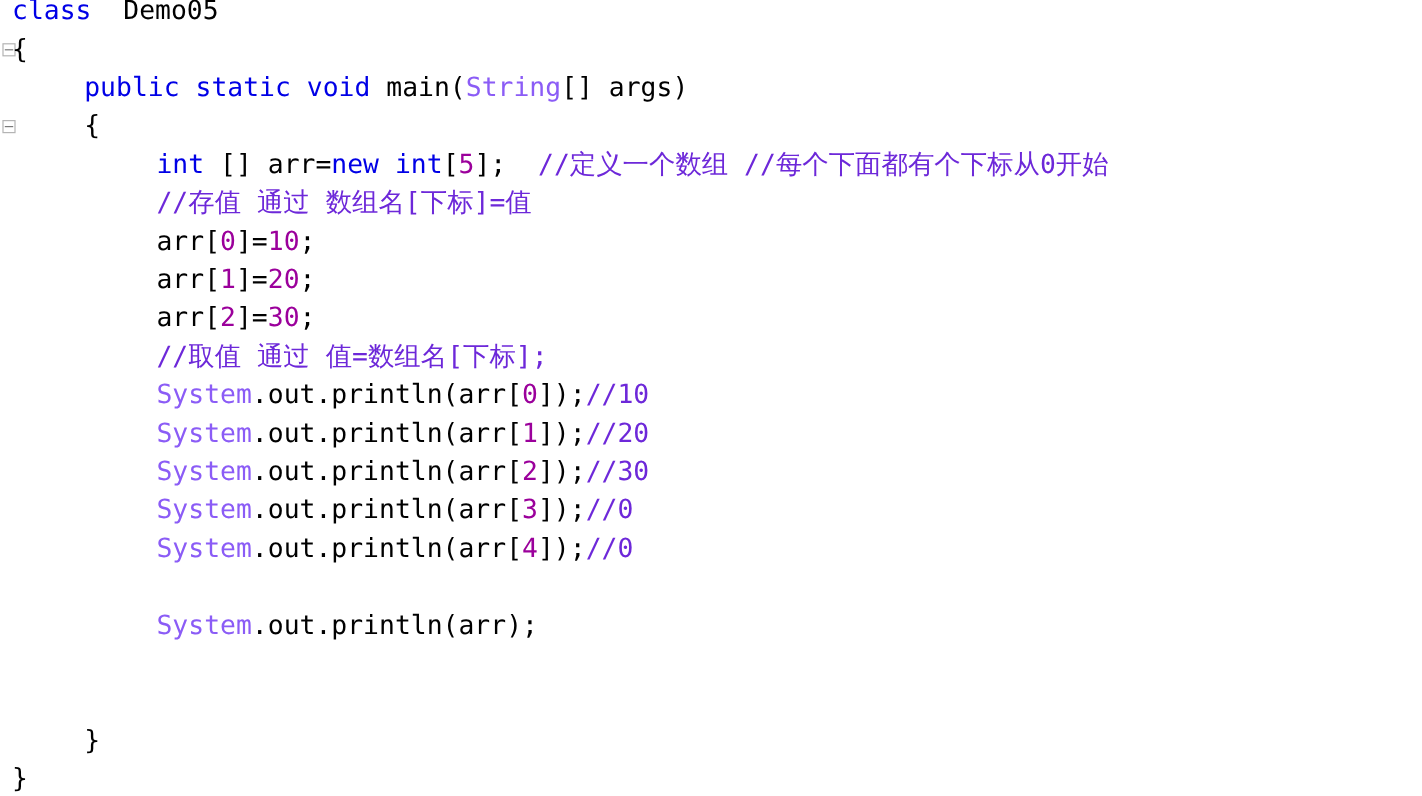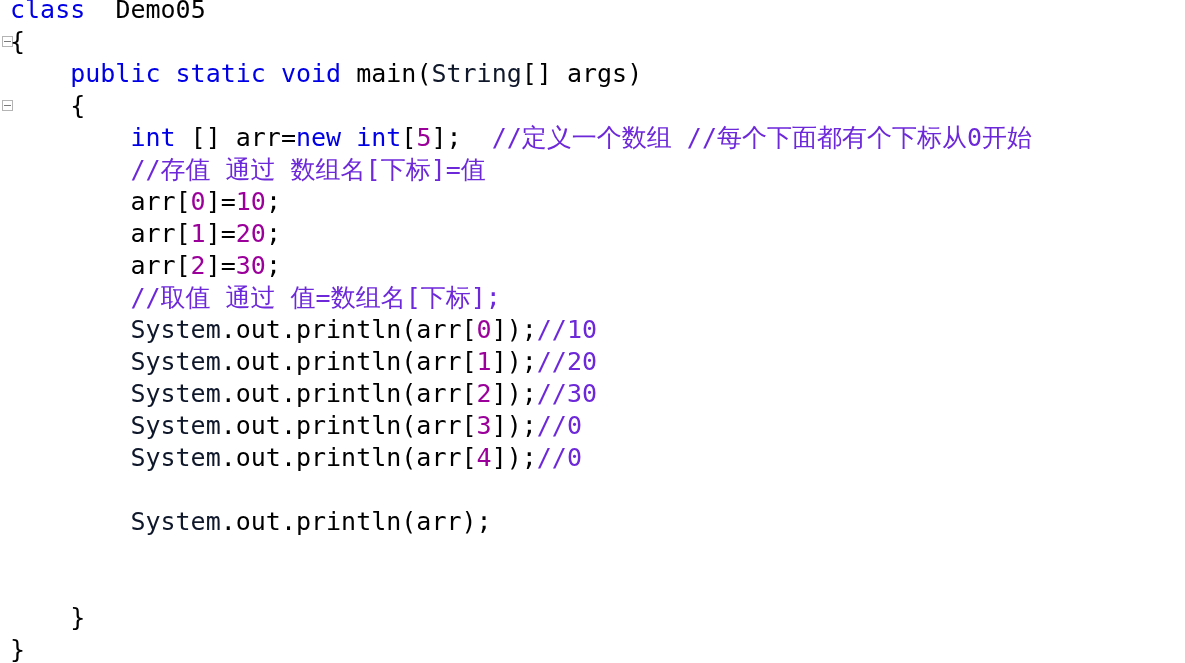--- a/index.html
+++ b/index.html
@@ -49,35 +49,35 @@
     background: #7a7a7a;
   }
 
   #code {
     position: absolute;
     left: 0;
     top: 0;
     width: 951px;
     height: 663px;
     font-family: "DejaVu Sans Mono", "Liberation Mono", monospace;
-    font-size: 25px;
+    font-size: 22px;
     line-height: 32px;
     white-space: pre;
     color: #000000;
   }
 
   .line {
     height: 32px;
     white-space: pre;
     display: block;
   }
 
   
   .kw   { color: #0000E6; }   
-  .cls  { color: #0f172a; }   
+  .cls  { color: #8b5cf6; }   
   .num  { color: #9B009B; }   
   .cmt  { color: #6d28d9; }   
   .pln  { color: #000000; }   
 </style>
 </head>
 <body>
 
 <div id="editor">
 
   <div id="gutter">

